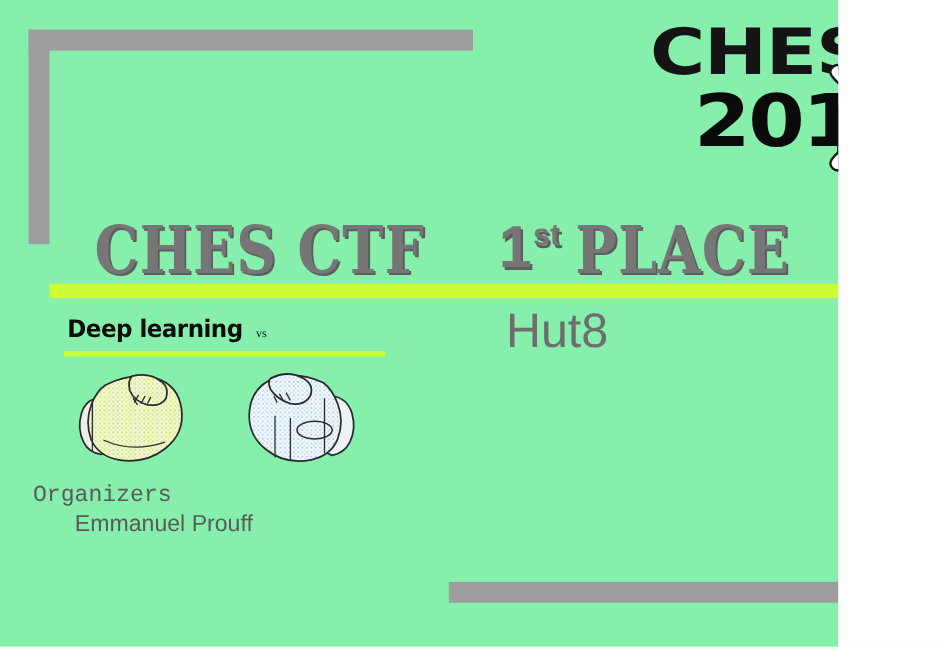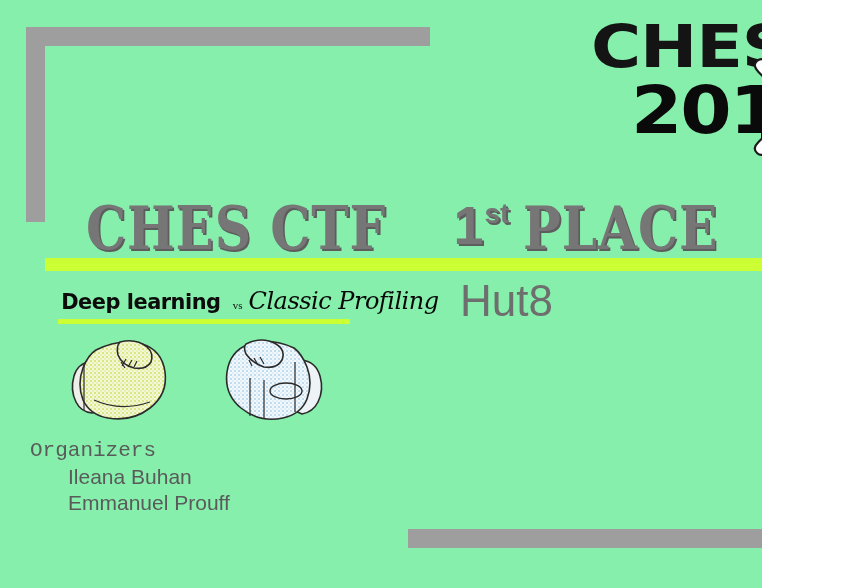--- a/index.html
+++ b/index.html
@@ -237,21 +237,20 @@
     <span class="title-text" id="title-place">PLACE</span>
   </div>
   <div id="title-underline"></div>
 
   <div id="hut8">Hut8</div>
 
   <div id="dlvcp">
     <div id="dlvcp-row">
       <span id="dl-text">Deep learning</span>
       <span id="vs-text">vs</span>
-      <span id="cp-text">Classic Profiling</span>
     </div>
     <div id="dlvcp-underline"></div>
   </div>
 
   <svg id="gloves" viewBox="0 0 300 105">
     <defs>
       <pattern id="speckle-lime" width="4" height="4" patternUnits="userSpaceOnUse">
         <rect width="4" height="4" fill="#f2f7da"></rect>
         <circle cx="1" cy="1" r="0.9" fill="#cfe05a"></circle>
         <circle cx="3" cy="3" r="0.7" fill="#d9e86a"></circle>
@@ -278,17 +277,16 @@
       <path d="M196 12 Q212 4 226 12 Q236 18 232 28 Q227 37 214 35 Q202 31 196 22 Q193 15 196 12 Z" fill="url(#speckle-blue)"></path>
       <path d="M214 32 L210 25 M208 33 L204 26 M202 34 L199 28" fill="none" stroke="#2b2b2b" stroke-width="1.2"></path>
       <ellipse cx="236" cy="59" rx="16" ry="8" fill="none" stroke="#2b2b2b" stroke-width="1.4"></ellipse>
       <path d="M200 46 L200 84 M214 48 L214 86" fill="none" stroke="#2b2b2b" stroke-width="1.2"></path>
       <path d="M245 30 L245 80" fill="none" stroke="#2b2b2b" stroke-width="1.2"></path>
     </g>
   </svg>
 
   <div id="organizers">
     <p class="org-head">Organizers</p>
-    <p class="org-name">Ileana Buhan</p>
     <p class="org-name">Emmanuel Prouff</p>
   </div>
 
 </div>
 
 </body></html>

